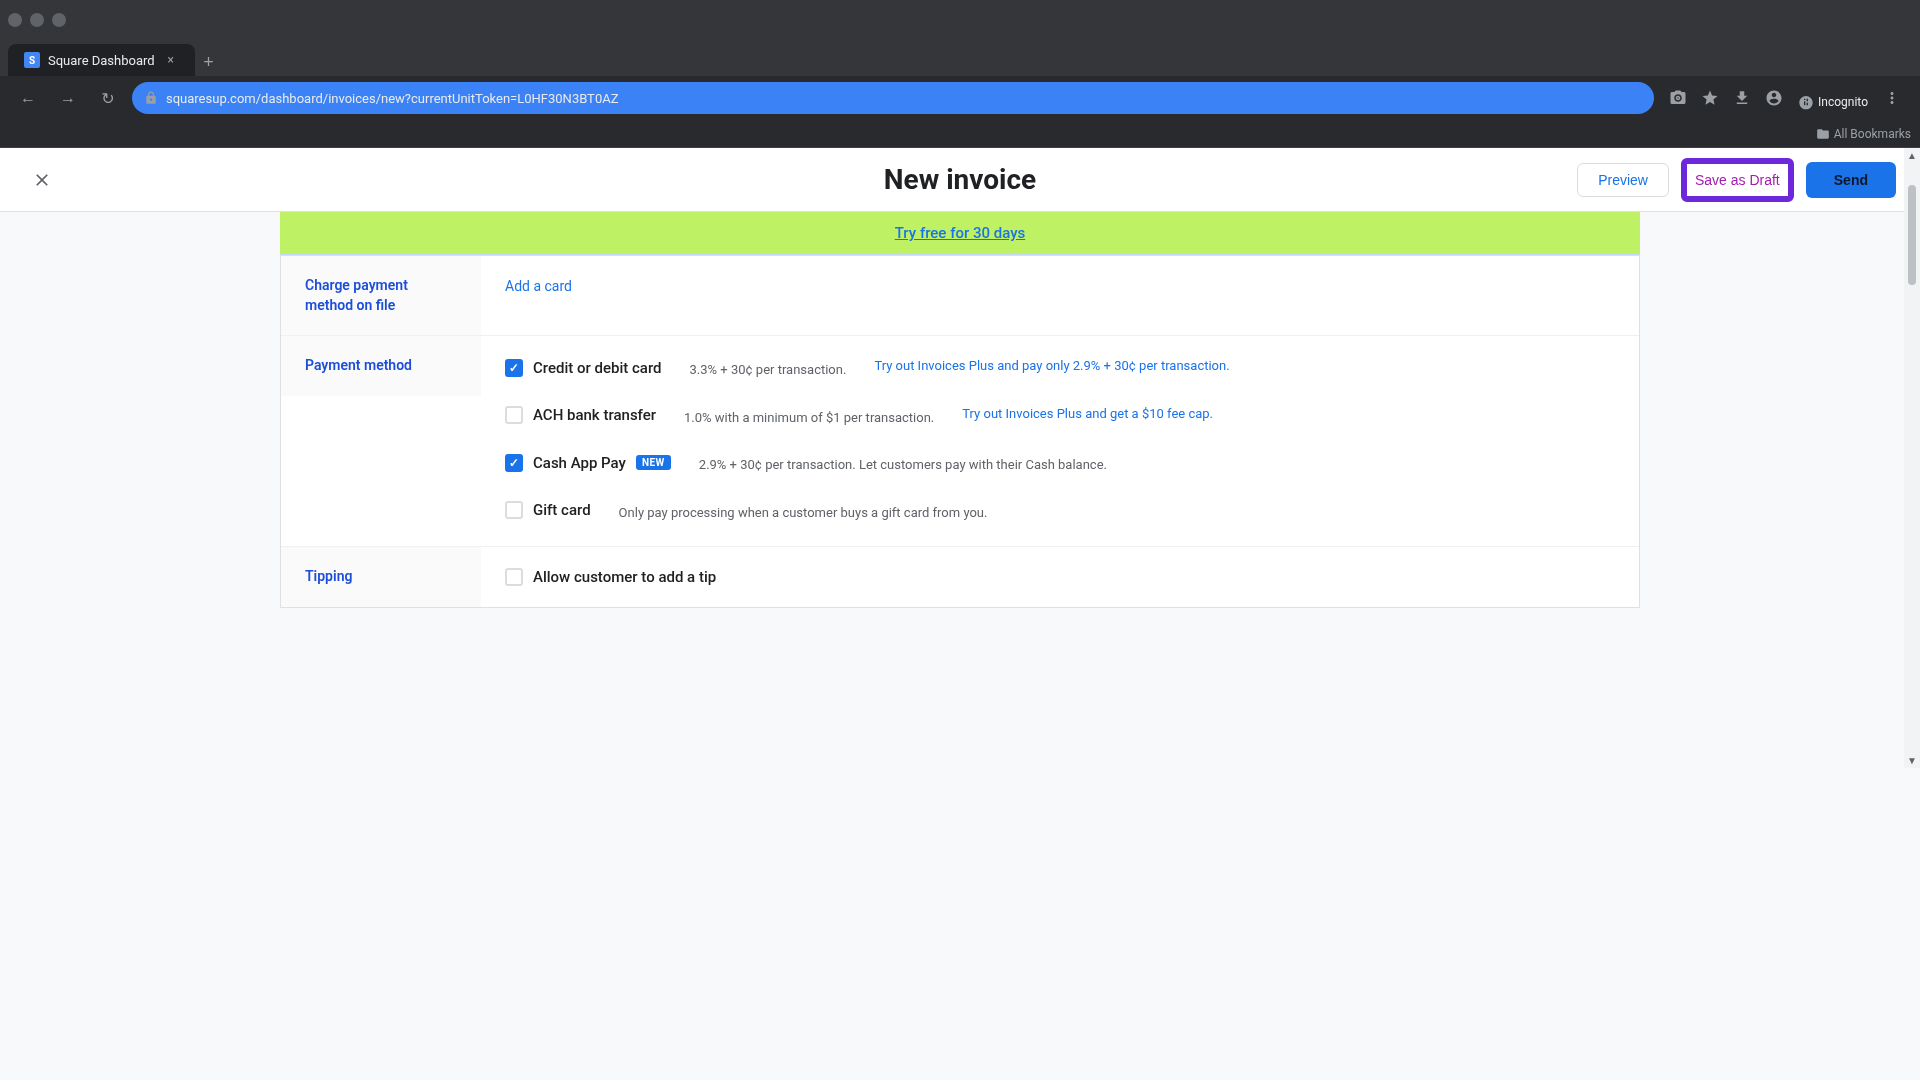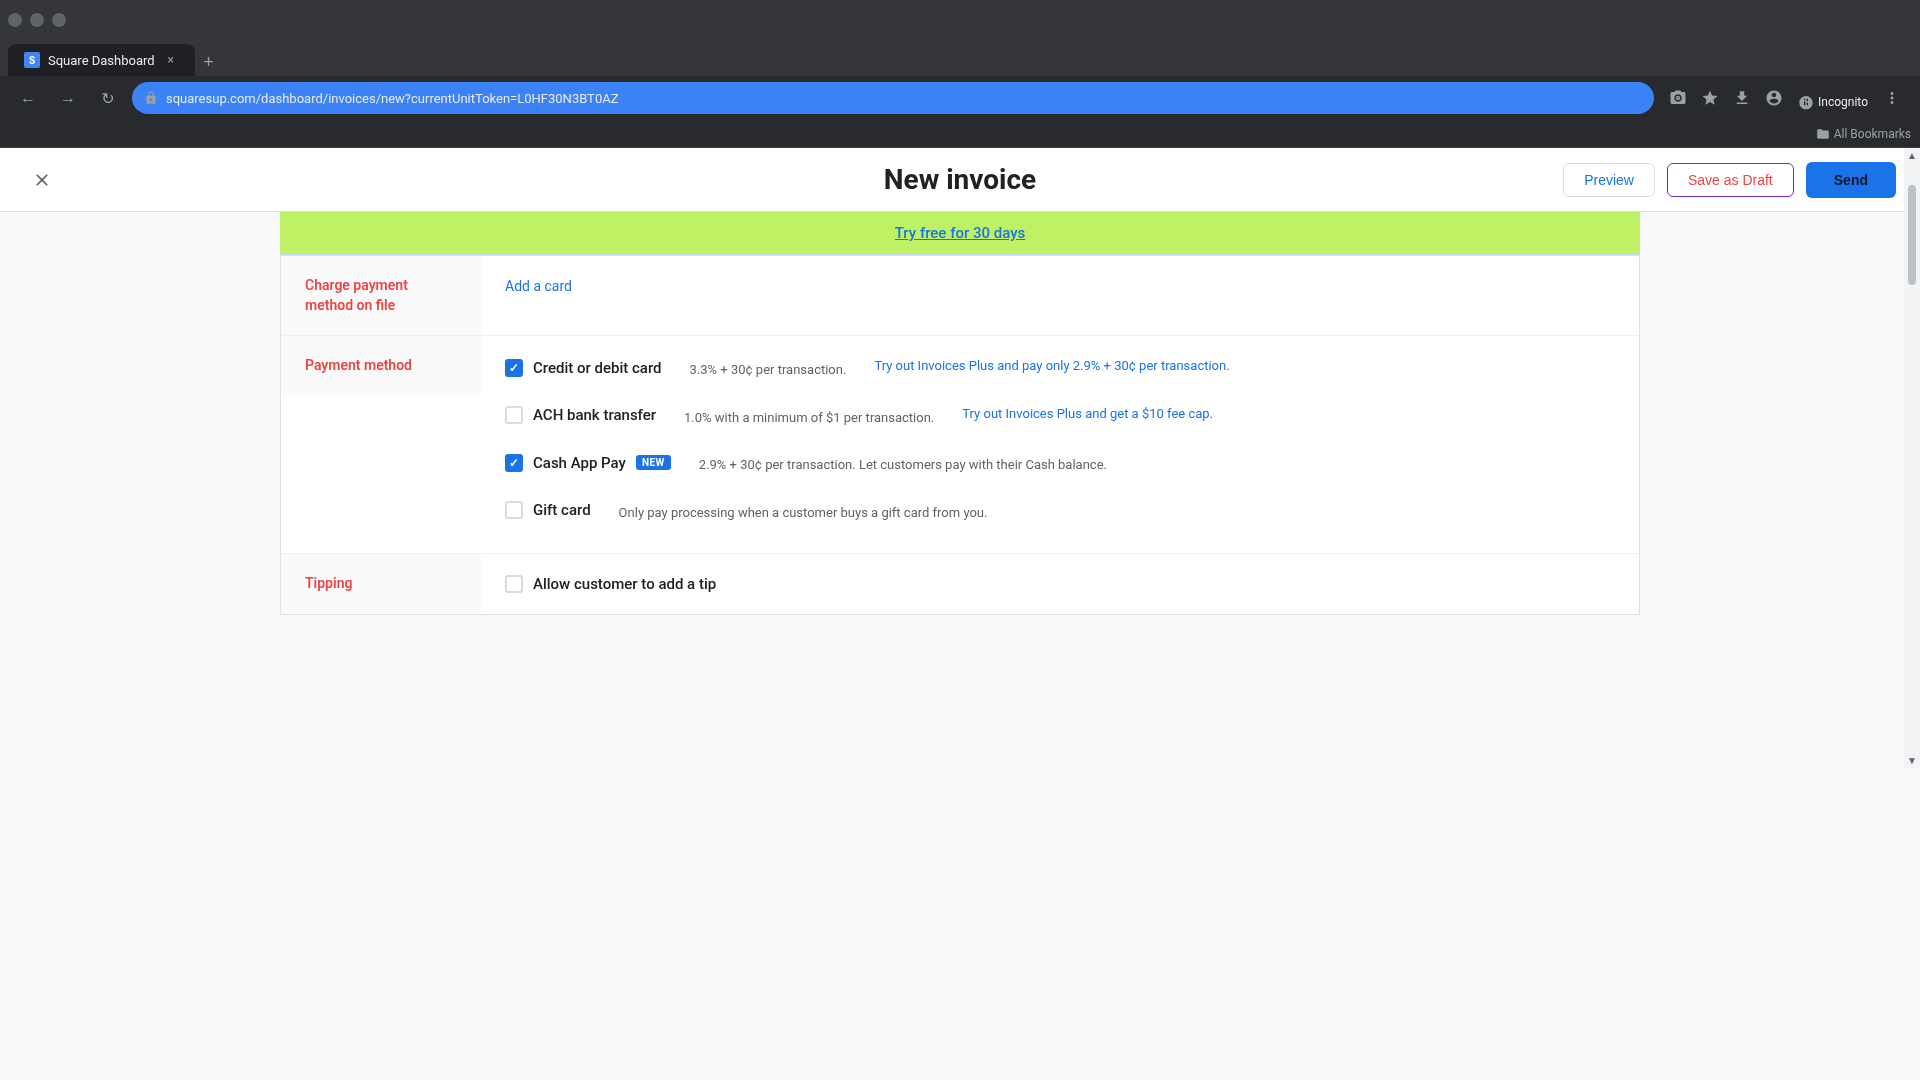--- a/index.html
+++ b/index.html
@@ -191,25 +191,25 @@
       border: 1px solid #dadce0;
       color: #1a73e8;
       font-size: 14px;
       font-weight: 500;
       padding: 8px 20px;
       border-radius: 6px;
       cursor: pointer;
     }
     .btn-draft {
       background: none;
-      border: 1px solid #6d28d9;
-      color: #ef4444;
+      border: 6px solid #6d28d9;
+      color: #a21caf;
       font-size: 14px;
       font-weight: 500;
-      padding: 8px 20px;
+      padding: 8px 8px;
       border-radius: 6px;
       cursor: pointer;
     }
     .btn-send {
       background: #1a73e8;
       border: none;
       color: #0f172a;
       font-size: 14px;
       font-weight: 600;
       padding: 10px 28px;
@@ -255,21 +255,21 @@
 
     .form-label-col {
       width: 200px;
       min-width: 200px;
       padding: 20px 24px;
       background: #fafafa;
     }
     .form-label {
       font-size: 14px;
       font-weight: 600;
-      color: #ef4444;
+      color: #1d4ed8;
       line-height: 1.4;
     }
     .form-content-col {
       flex: 1;
       padding: 20px 24px;
     }
 
     
     .add-card-link {
       color: #1a73e8;
@@ -277,21 +277,21 @@
       text-decoration: none;
       cursor: pointer;
     }
 
     
     .payment-option {
       display: flex;
       flex-direction: row;
       margin-bottom: 24px;
     }
-    .payment-option:last-child { margin-bottom: 11px; text-align: center; }
+    .payment-option:last-child { margin-bottom: 4px; text-align: center; }
 
     .payment-option-row {
       display: flex;
       align-items: center;
       gap: 10px;
     }
     .checkbox {
       width: 18px; height: 18px;
       border: 2px solid #dadce0;
       border-radius: 3px;

